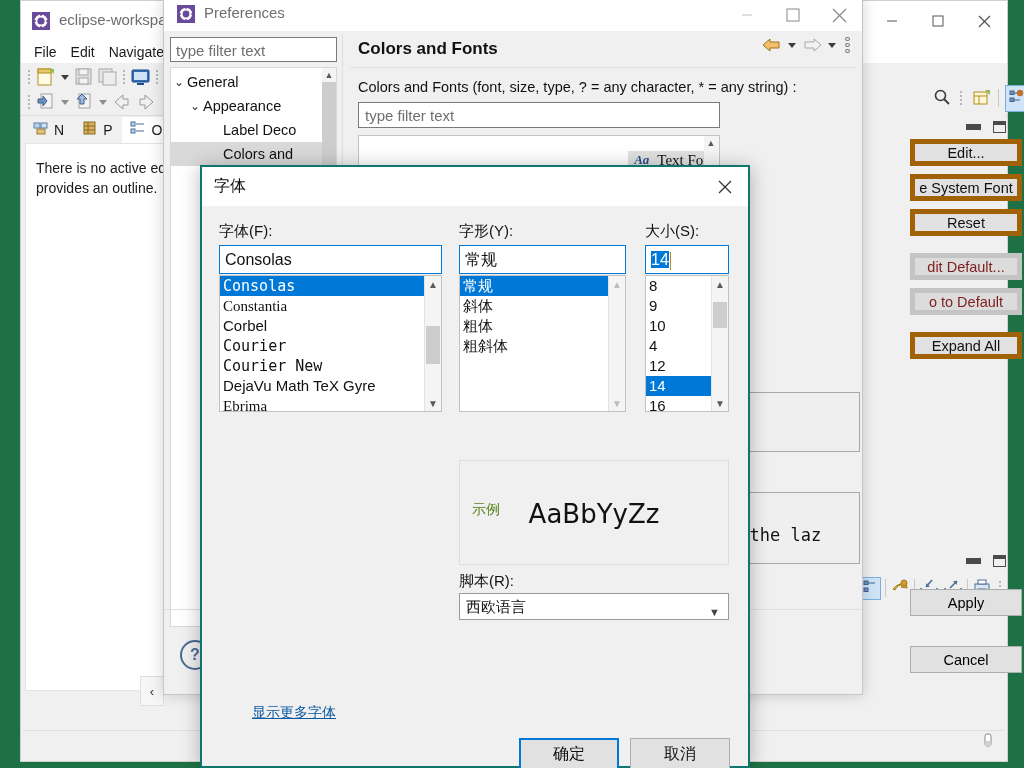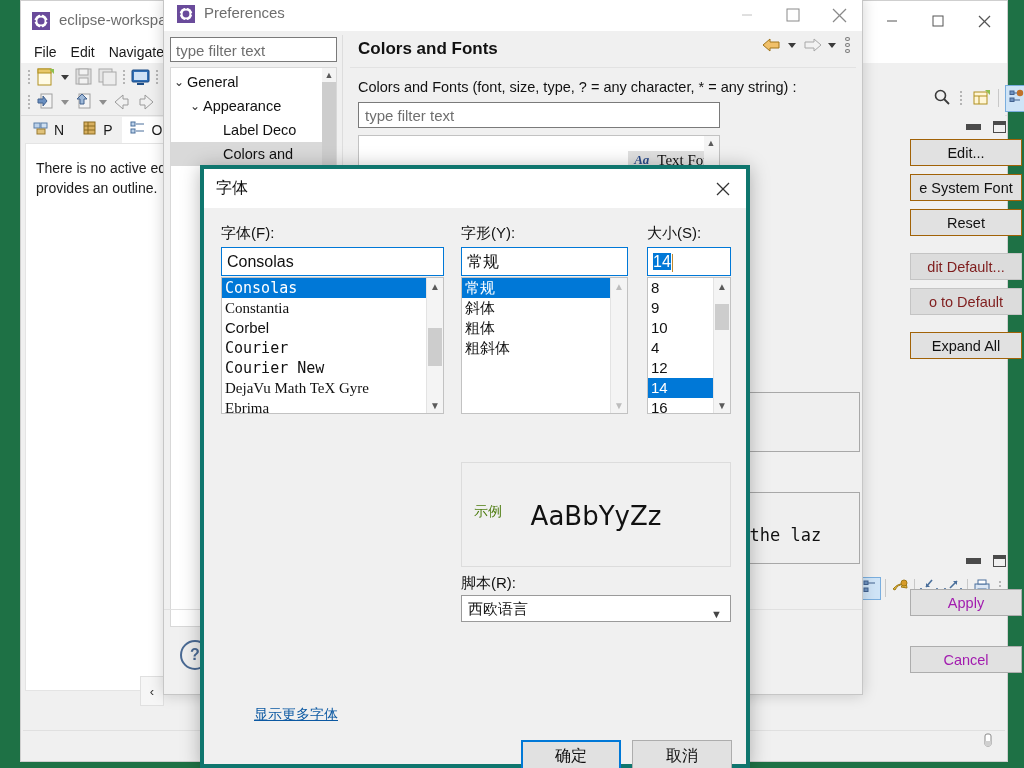--- a/index.html
+++ b/index.html
@@ -196,53 +196,53 @@
   .pt-label { background: #e0e0e0; padding: 1px 4px; }
   .aa-badge {
     font-family: "Liberation Serif", serif; font-style: italic; font-weight: bold;
     font-size: 13px; color: #2b4b8a; background: #dfdfdf; padding: 0 2px;
   }
   .page-tree-scroll {
     position: absolute; right: 0; top: 0; width: 15px; bottom: 0; background: #f4f4f4;
   }
   .side-btn {
     position: absolute; left: 746px; width: 112px; height: 27px;
-    background: #e1e1e1; border: 1px solid #a16207; box-sizing: border-box;
+    background: #e1e1e1; border: 5px solid #a16207; box-sizing: border-box;
     font-size: 14.5px; color: #111; display: flex; align-items: center; justify-content: center;
     white-space: nowrap;
   }
   .side-btn.disabled { color: #7f1d1d; background: #dcdcdc; border-color: #c4c4c4; }
   .prefs-footer-sep {
     position: absolute; left: 0; right: 0; bottom: 84px; height: 1px; background: #e0e0e0;
   }
   .help-icon {
     position: absolute; left: 16px; bottom: 24px; width: 26px; height: 26px;
     border: 2px solid #4a6a94; border-radius: 50%;
     display: flex; align-items: center; justify-content: center;
     color: #4a6a94; font-size: 16px; font-weight: bold;
   }
   .prefs-btn {
     position: absolute; width: 112px; height: 27px;
     background: #e1e1e1; border: 1px solid #adadad; box-sizing: border-box;
-    font-size: 14.5px; color: #a21caf; display: flex; align-items: center; justify-content: center;
+    font-size: 14.5px; color: #000000; display: flex; align-items: center; justify-content: center;
   }
 
   
   .prev-box {
     position: absolute; background: #efefef; border: 1px solid #a8a8a8; box-sizing: border-box;
   }
   .prev-text {
     font-family: "DejaVu Sans Mono", monospace; font-size: 17px; color: #111;
     white-space: nowrap;
   }
 
   
   .fontdlg {
     position: absolute; left: 200px; top: 165px; width: 550px; height: 603px;
-    background: #f0f0f0; border: 4px solid #0f766e; box-sizing: border-box;
+    background: #f0f0f0; border: 2px solid #0f766e; box-sizing: border-box;
     box-shadow: 0 2px 18px rgba(0,0,0,0.28);
   }
   .fd-title {
     position: absolute; left: 0; top: 0; right: 0; height: 39px; background: #ffffff;
   }
   .fd-title-text {
     position: absolute; left: 12px; top: 9px; font-size: 16px; color: #111;
   }
   .fd-close {
     position: absolute; right: 0; top: 0; width: 46px; height: 39px;
@@ -708,21 +708,21 @@
 
     <div class="fd-label" style="left:17px; top:55px;">字体(F):</div>
     <div class="fd-input" style="left:17px; top:78px; width:223px;">Consolas</div>
     <div class="fd-list" style="left:17px; top:108px; width:223px; height:137px;">
       <div class="fd-list-inner">
         <div class="fd-item sel" style="font-family:'DejaVu Sans Mono',monospace;">Consolas</div>
         <div class="fd-item" style="font-family:'Liberation Serif',serif;">Constantia</div>
         <div class="fd-item" style="font-family:'Liberation Sans',sans-serif;">Corbel</div>
         <div class="fd-item" style="font-family:'DejaVu Sans Mono',monospace;">Courier</div>
         <div class="fd-item" style="font-family:'DejaVu Sans Mono',monospace;">Courier New</div>
-        <div class="fd-item" style="font-family:Liberation Serif, serif;">DejaVu Math TeX Gyre</div>
+        <div class="fd-item" style="font-family:Liberation Sans, sans-serif;">DejaVu Math TeX Gyre</div>
         <div class="fd-item" style="font-family:'Liberation Serif',serif;">Ebrima</div>
       </div>
       <div class="fd-scroll">
         <div class="arrow">▲</div>
         <div class="fd-thumb" style="top:50px; height:38px;"></div>
         <div class="arrow" style="position:absolute;bottom:0;width:16px;">▼</div>
       </div>
     </div>
 
     <div class="fd-label" style="left:257px; top:55px;">字形(Y):</div>

